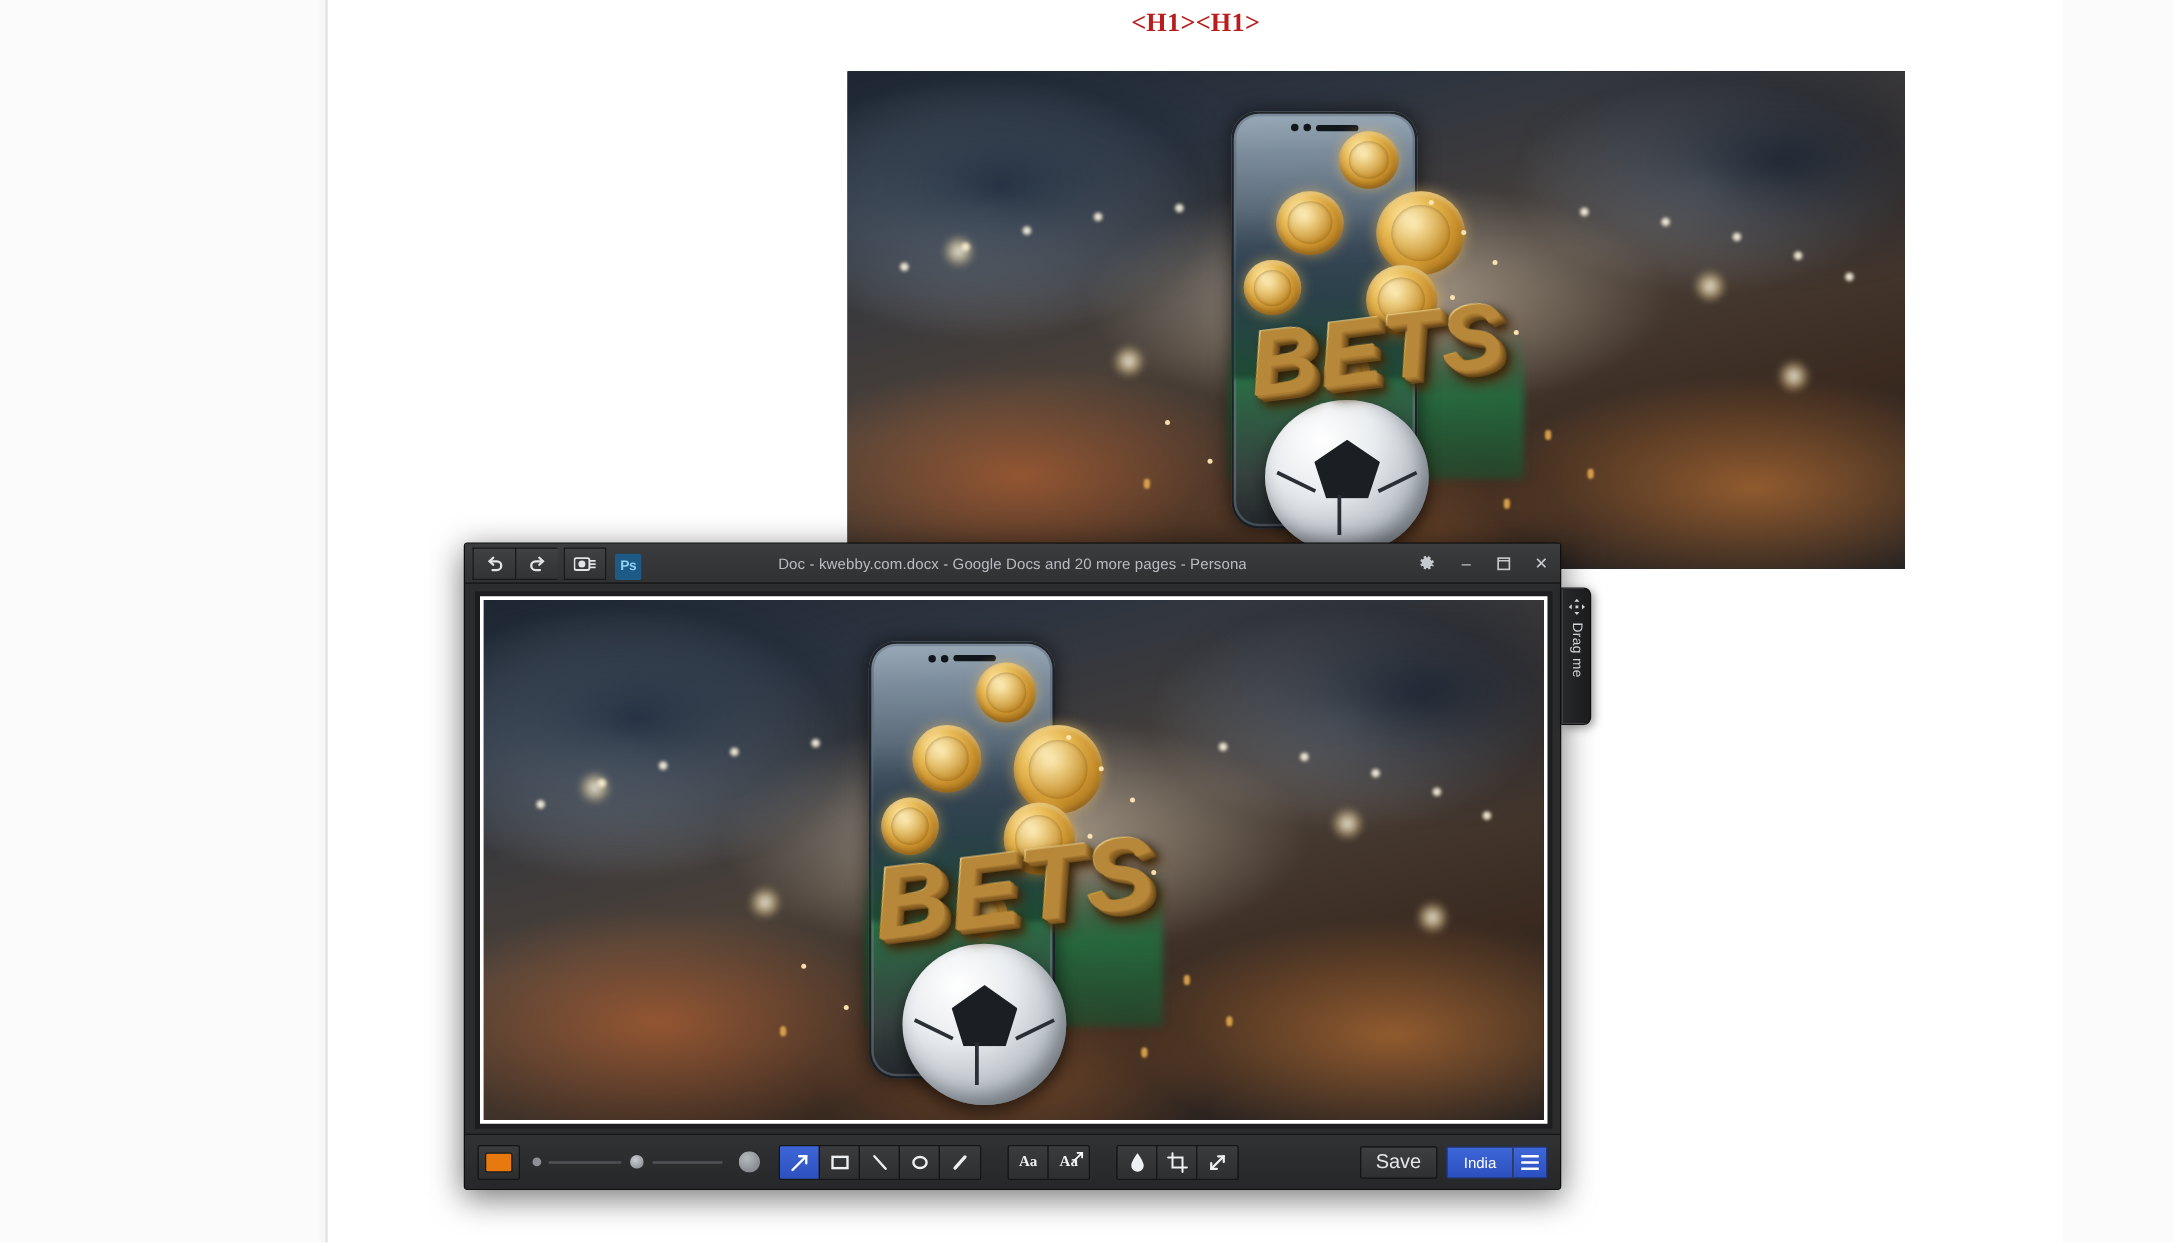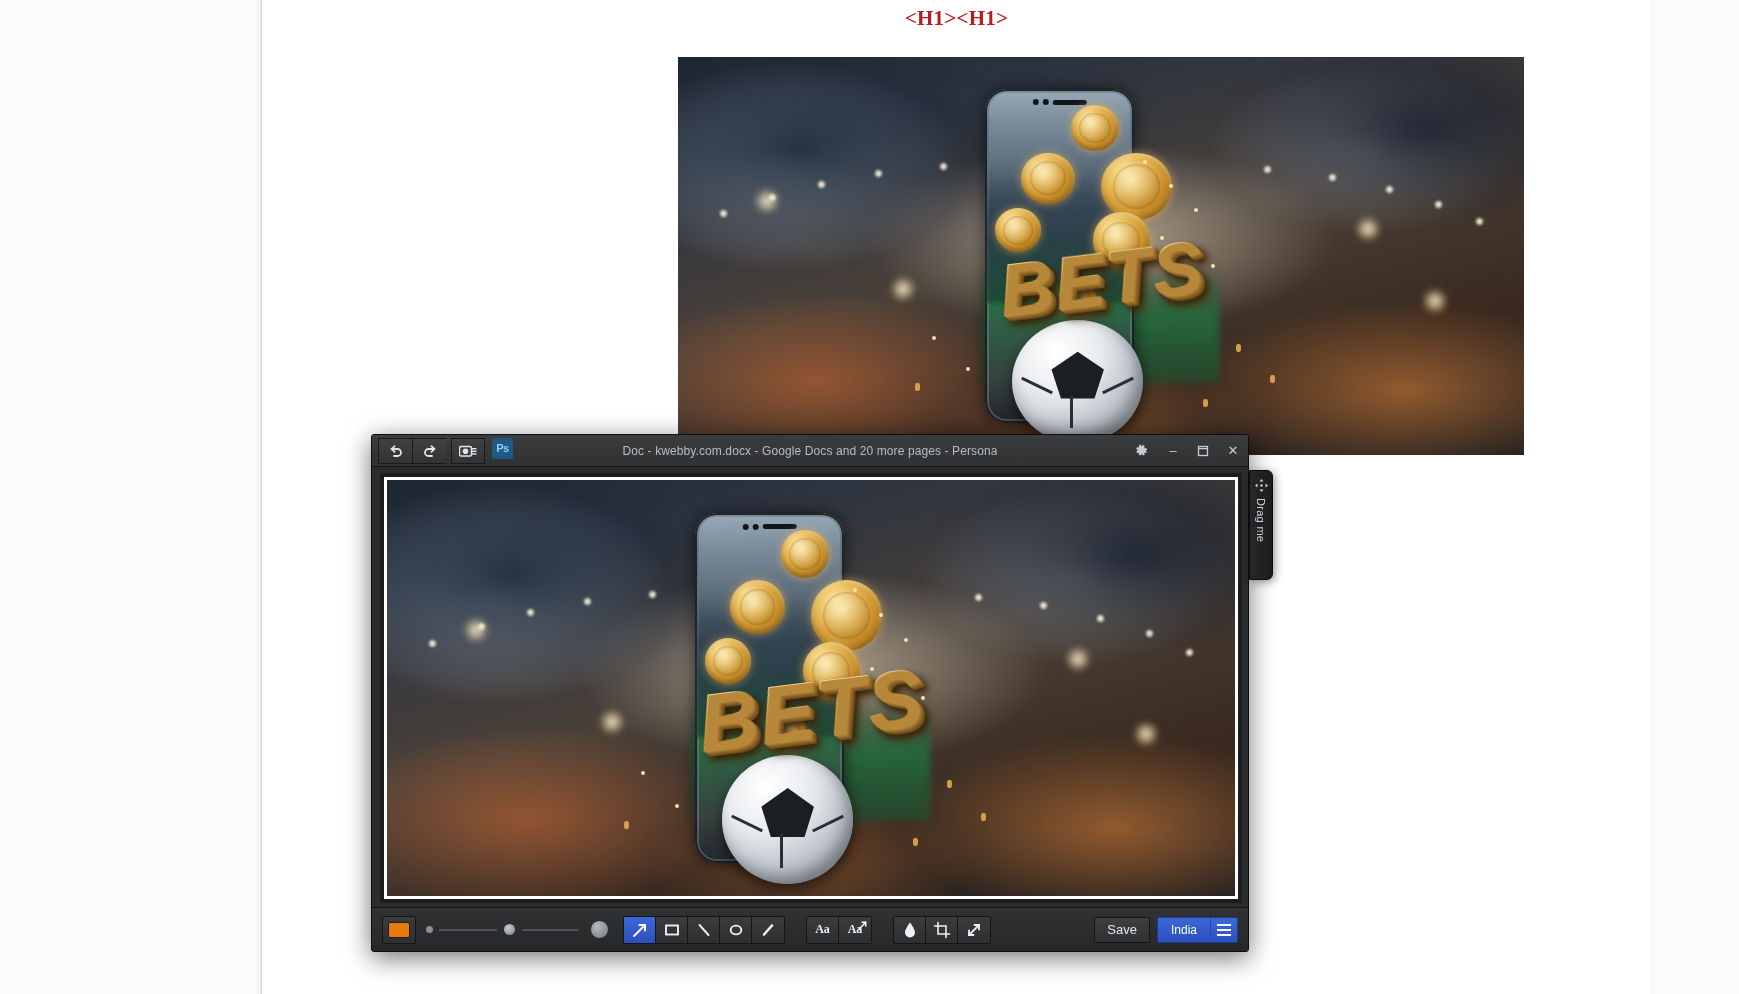--- a/index.html
+++ b/index.html
@@ -171,21 +171,21 @@
     border-radius: 3px;
     box-shadow: 0 6px 26px rgba(0,0,0,.55);
   }
 
   .titlebar {
     position: relative; height: 32px; width: 100%;
     background: linear-gradient(180deg, #3a3c3e 0%, #2f3133 100%);
     border-bottom: 1px solid #141516;
     display: flex; align-items: center;
   }
-  .tb-left { display: flex; align-items: flex-start; height: 26px; margin-left: 6px; gap: 0; }
+  .tb-left { display: flex; align-items: flex-end; height: 26px; margin-left: 6px; gap: 0; }
   .tb-btn {
     width: 34px; height: 26px;
     background: linear-gradient(180deg, #3f4143, #313335);
     border: 1px solid #191a1b; border-right-width: 0;
     display: flex; align-items: center; justify-content: center;
     color: #dfe2e5;
   }
   .tb-btn:last-of-type { border-right-width: 1px; }
   .tb-btn.standalone { border-right-width: 1px; margin-left: 5px; }
   .ps-badge {
@@ -265,21 +265,21 @@
     width: 19px; height: 19px; border-radius: 50%;
     background: radial-gradient(circle at 38% 32%, #b6babe, #75797d);
     border: 1px solid #2a2c2e; margin-left: 6px;
   }
 
   .right-actions { margin-left: auto; display: flex; align-items: center; }
   .btn-save {
     height: 26px; padding: 0 12px; display: flex; align-items: center;
     background: linear-gradient(180deg, #3d3f41, #2e3032);
     border: 1px solid #141516; border-radius: 2px;
-    color: #e3e6e9; font-size: 13px;
+    color: #e3e6e9; font-size: 16px;
   }
   .btn-upload {
     height: 26px; padding: 0 13px; display: flex; align-items: center;
     background: linear-gradient(180deg, #3e67d8, #2c4fbe);
     border: 1px solid #1d3a92; border-right: none;
     color: #ffffff; font-size: 12px; margin-left: 7px;
     border-radius: 2px 0 0 2px;
   }
   .btn-burger {
     height: 26px; width: 28px; display: flex; align-items: center; justify-content: center;

